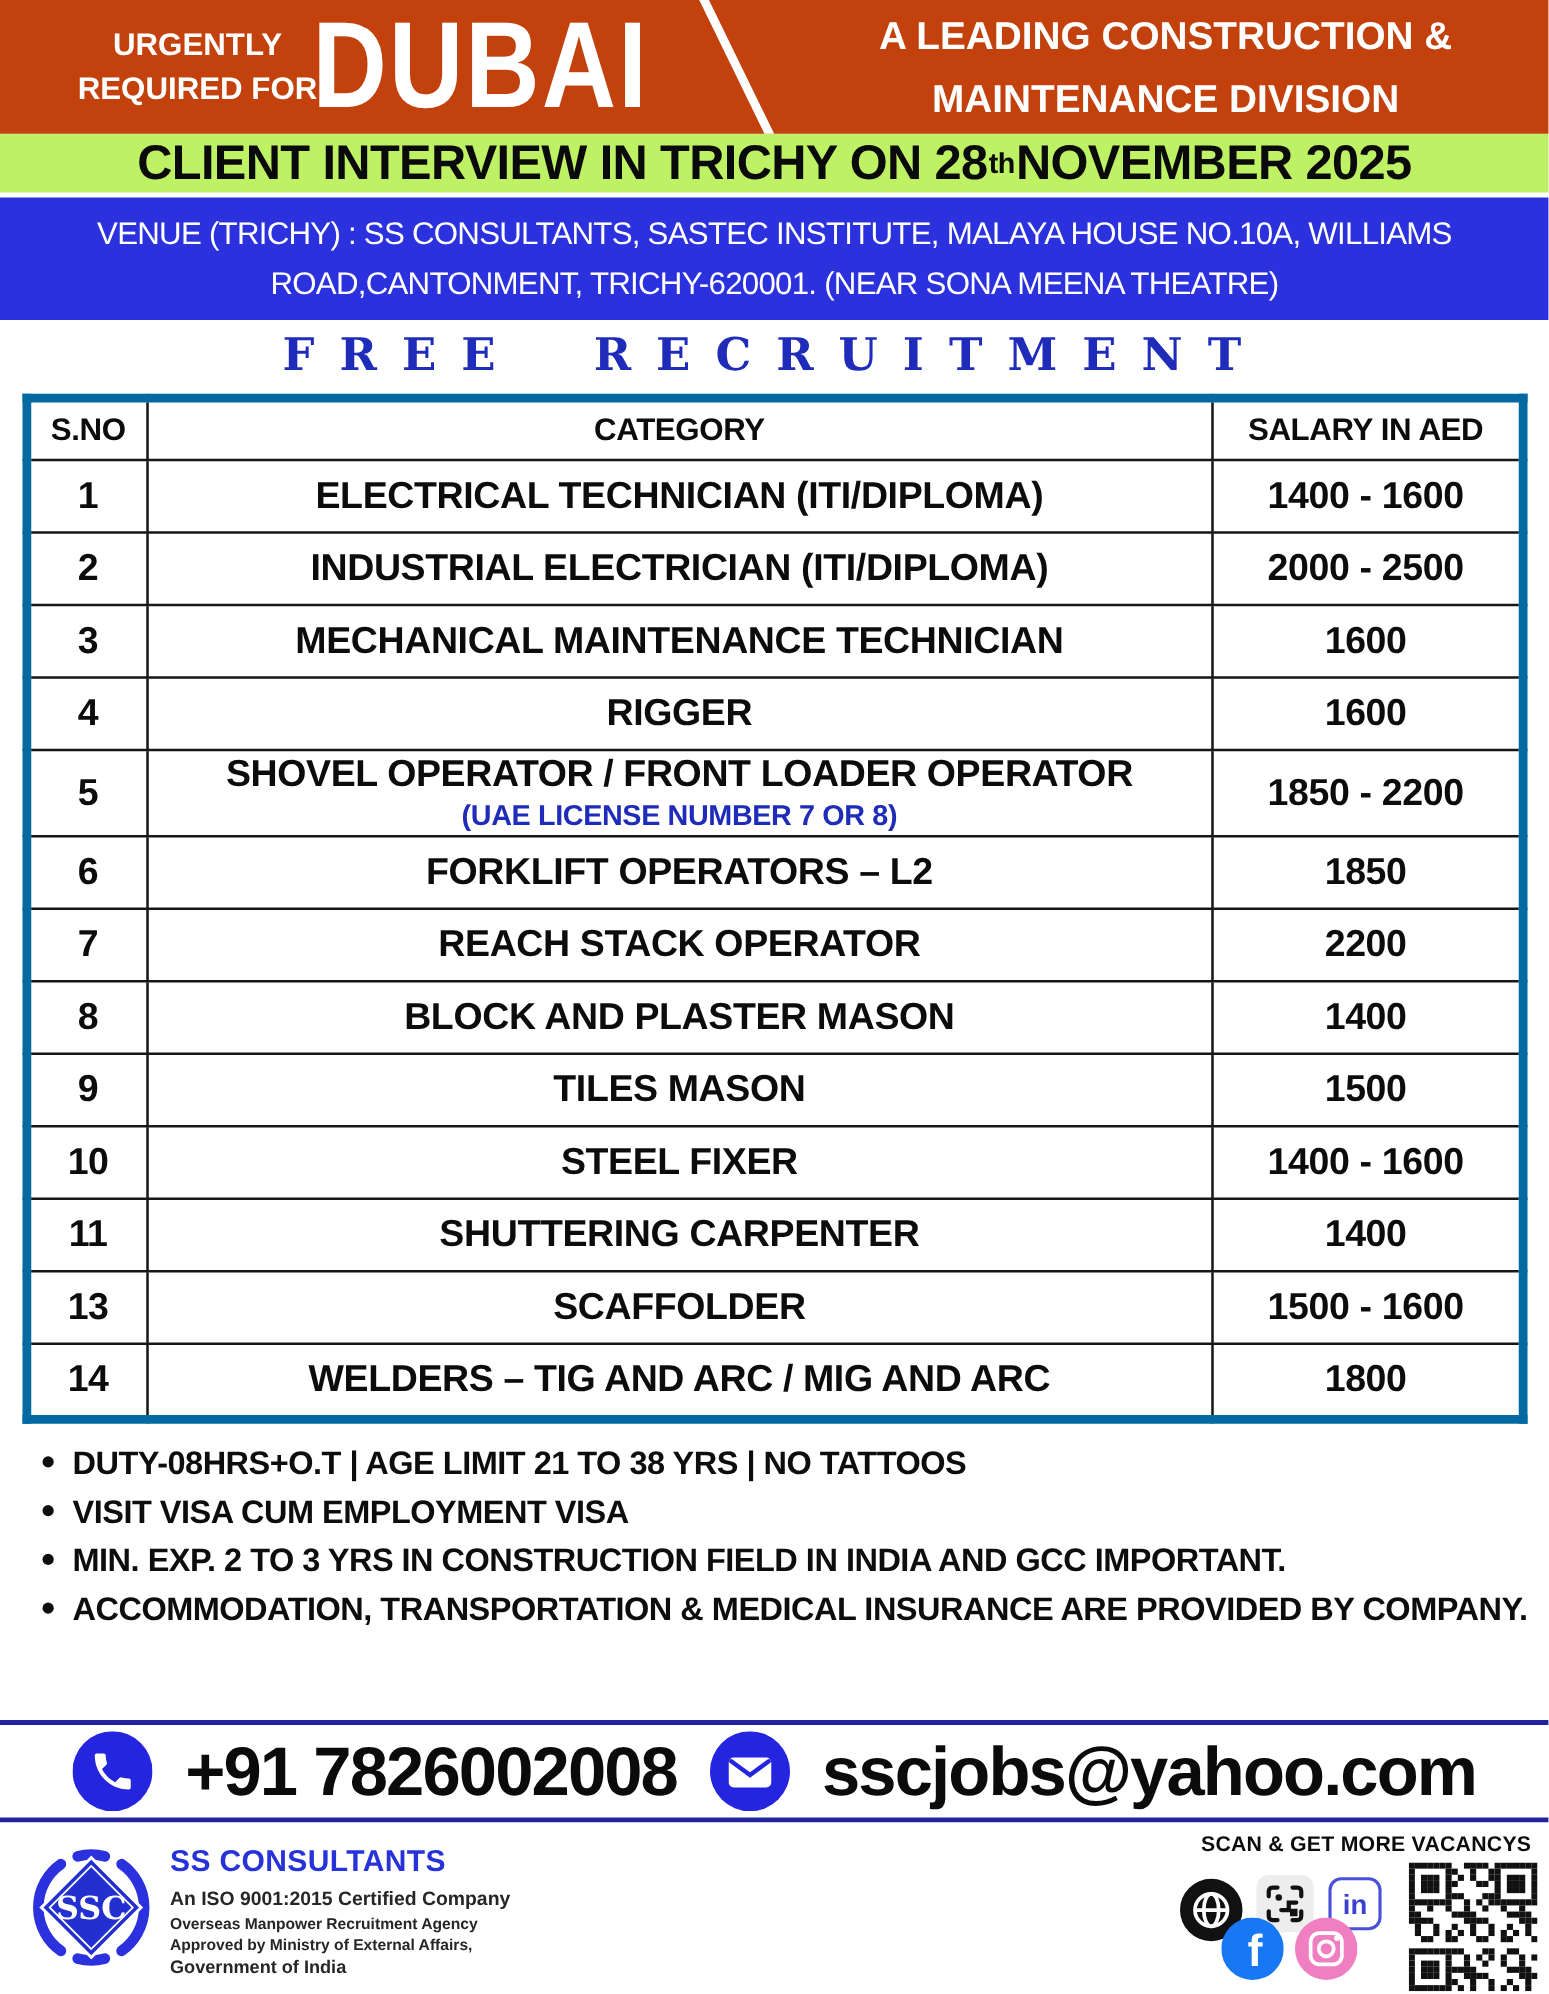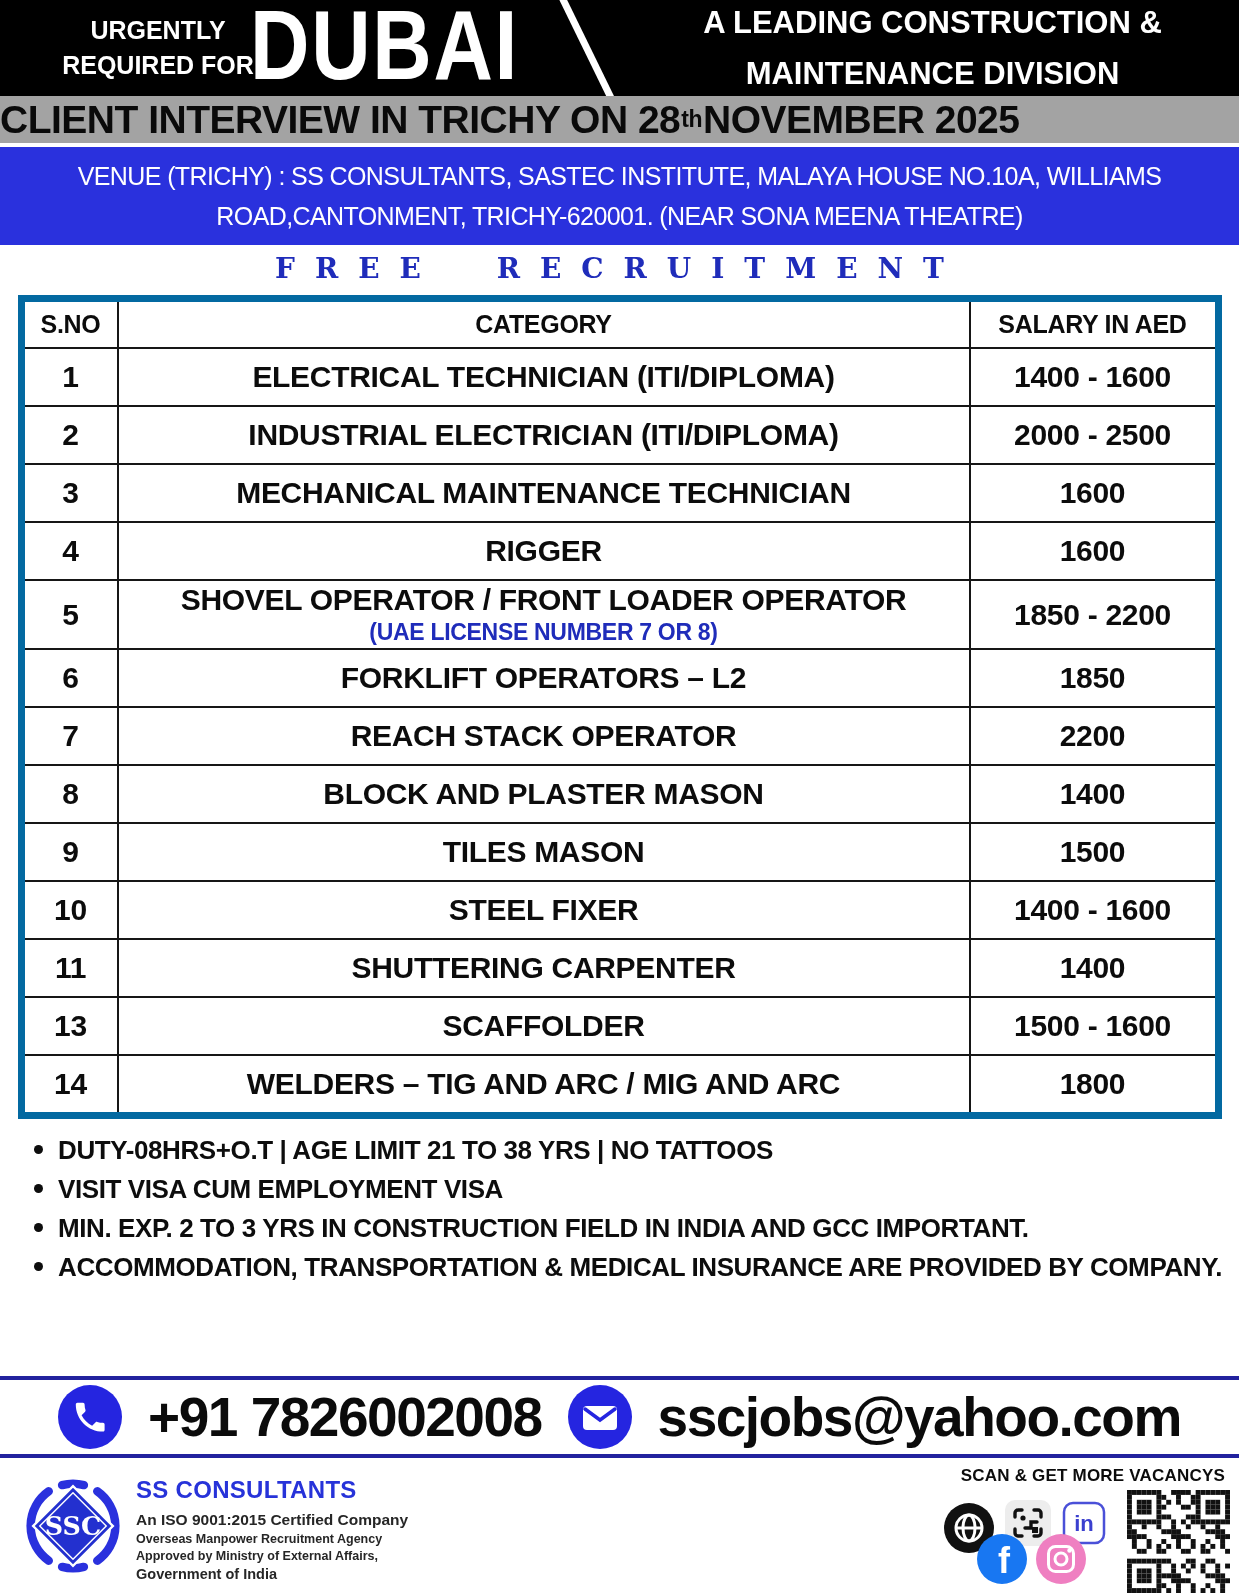--- a/index.html
+++ b/index.html
@@ -1,40 +1,40 @@
 <!DOCTYPE html>
 <html><head>
 <meta charset="utf-8">
 <style>
   html,body{margin:0;padding:0;background:#fff;}
   .poster{position:relative;width:1239px;height:1595px;background:#fff;overflow:hidden;
           font-family:"Liberation Sans",sans-serif;color:#111;}
 
   
-  .top-banner{position:relative;height:96px;background:#000000;overflow:hidden;}
+  .top-banner{position:relative;height:107px;background:#c2410c;overflow:hidden;}
   .urgent{position:absolute;left:58px;top:50%;transform:translateY(-50%);width:200px;
           text-align:center;color:#fff;font-weight:bold;font-size:25px;line-height:1.4;}
   .city{position:absolute;left:250px;top:50%;transform:translateY(-52%) scaleX(.84);
         transform-origin:left center;color:#fff;font-weight:bold;font-size:98px;letter-spacing:2px;white-space:nowrap;}
   .diag{position:absolute;left:590px;top:-14px;width:7px;height:152px;background:#fff;transform:rotate(-26deg);}
   .division{position:absolute;left:660px;width:545px;top:50%;transform:translateY(-50%);
             text-align:center;color:#fff;font-weight:bold;font-size:31px;line-height:1.65;}
 
   
-  .interview{height:47px;display:flex;align-items:center;justify-content:flex-start;background:#a3a3a3;
+  .interview{height:47px;display:flex;align-items:center;justify-content:center;background:#bef264;
              font-weight:bold;font-size:39px;letter-spacing:-.5px;color:#0a0a0a;white-space:nowrap;}
   .interview .sup{font-size:23px;vertical-align:14px;margin:0 1px;font-weight:bold;}
 
   
   .venue{margin-top:4px;background:#2a31dd;color:#fff;text-align:center;font-weight:normal;
          font-size:25px;letter-spacing:-.6px;line-height:1.6;padding:9px 26px;}
 
   
   .headline{margin-top:7px;text-align:center;font-family:"DejaVu Serif",serif;font-weight:bold;
-            font-size:28px;color:#1f2cba;letter-spacing:20px;word-spacing:26px;white-space:nowrap;}
+            font-size:36px;color:#1f2cba;letter-spacing:20px;word-spacing:26px;white-space:nowrap;}
 
   
   table.jobs{border-collapse:collapse;margin:10px auto 0;width:1204px;border:7px solid #0369a1;table-layout:fixed;}
   .jobs th,.jobs td{border:2px solid #161616;text-align:center;font-weight:bold;padding:2px 6px;}
   .jobs th{font-size:25px;height:41px;letter-spacing:-.3px;color:#0c0c0c;}
   .h-no{width:80px;} .h-sal{width:232px;margin-left:48px;}
   .jobs tbody td{height:52px;font-size:30px;letter-spacing:-.3px;color:#0c0c0c;}
   .cat-main{font-size:30px;letter-spacing:-.3px;}
   .cat-note{font-size:23px;color:#1f2cba;margin-top:2px;letter-spacing:-.3px;}
 

